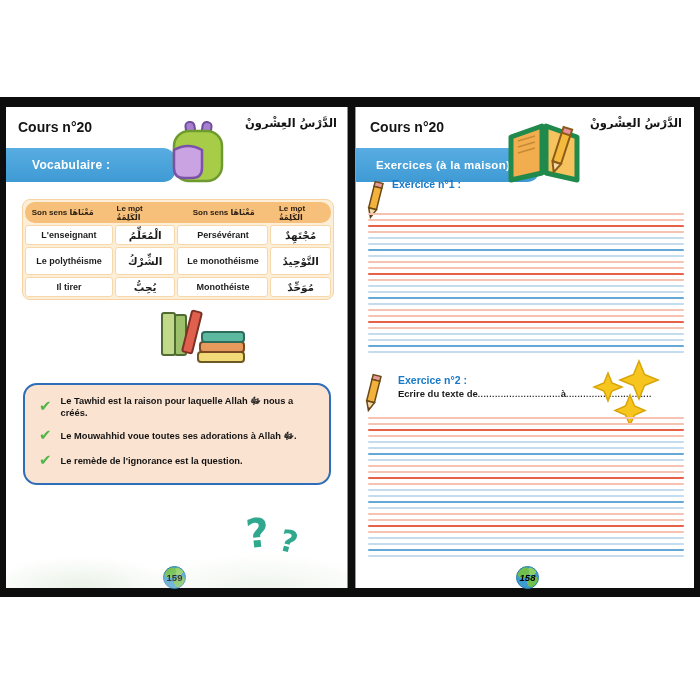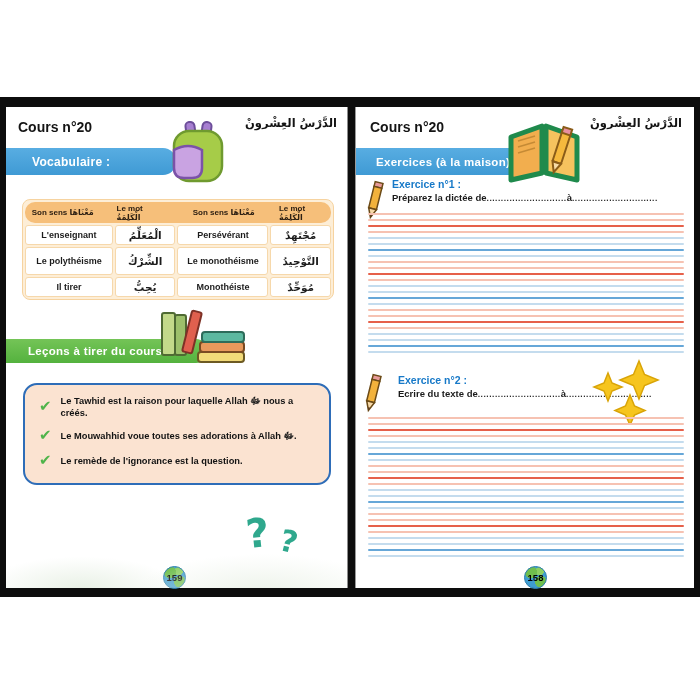--- a/index.html
+++ b/index.html
@@ -12,21 +12,21 @@
   .page-left::after { content:""; position:absolute; left:0; bottom:0; width:100%; height:90px;
     background:
       radial-gradient(140px 45px at 22% 100%, #e9f1e6 0%, rgba(233,241,230,0) 70%),
       radial-gradient(180px 55px at 75% 105%, #edf3ea 0%, rgba(237,243,234,0) 70%);
     pointer-events:none; }
 
   .course-label { position:absolute; font-size:14px; font-weight:800; color:#141414; }
   .arabic-title { position:absolute; font-size:11.5px; font-weight:700; color:#141414;
                   font-family:"DejaVu Sans", sans-serif; direction:rtl; }
 
-  .banner { position:absolute; left:0; height:27px; border-radius:0 13px 13px 0;
+  .banner { position:absolute; left:0; height:34px; border-radius:0 13px 13px 0;
             background:linear-gradient(#5db1e4,#3f9ad4); color:#ffffff; font-weight:800;
             display:flex; align-items:center; letter-spacing:.3px; }
   .banner-blue  { background:linear-gradient(#58ade2,#3f9ad4); }
   .banner-green { background:linear-gradient(#74c457,#54b23e); }
 
   
   .vocab-table { position:absolute; left:16px; top:92px; width:312px;
                  background:#fdeed7; border:1px solid #f6d3a0; border-radius:8px; padding:2px; }
   .vt-head { display:grid; grid-template-columns:1.45fr 1fr 1.5fr 1fr; gap:16px;
              background:#f6bf7a; border-radius:10px; }
@@ -118,23 +118,20 @@
         <div class="vt-cell" style="min-height:28px;">Le monothéisme</div>
         <div class="vt-cell ar" style="min-height:28px;">التَّوْحِيدُ</div>
 
         <div class="vt-cell">Il tirer</div>
         <div class="vt-cell ar">يُحِبُّ</div>
         <div class="vt-cell">Monothéiste</div>
         <div class="vt-cell ar">مُوَحِّدٌ</div>
       </div>
     </div>
 
-    <div class="banner banner-green" style="top:232px; width:202px; height:24px; padding-left:22px; font-size:11.5px;">
-      <span>Leçons à tirer du cours</span>
-    </div>
 
     <svg class="icon-abs" style="left:148px; top:201px;" width="94" height="60" viewBox="0 0 94 60">
       <rect x="8" y="5" width="13" height="42" rx="2" fill="#c3d98a" stroke="#4f6a33" stroke-width="2"></rect>
       <rect x="21" y="7" width="11" height="40" rx="2" fill="#9dc06b" stroke="#4f6a33" stroke-width="2"></rect>
       <rect x="33" y="3" width="10" height="42" rx="2" fill="#e0604e" stroke="#7e3126" stroke-width="2" transform="rotate(14 38 24)"></rect>
       <rect x="44" y="44" width="46" height="10" rx="3" fill="#f2da79" stroke="#6d5a23" stroke-width="2"></rect>
       <rect x="46" y="34" width="44" height="10" rx="3" fill="#e8995c" stroke="#7a4a22" stroke-width="2"></rect>
       <rect x="48" y="24" width="42" height="10" rx="3" fill="#5cb9a0" stroke="#2d6c5a" stroke-width="2"></rect>
     </svg>
 
@@ -183,23 +180,20 @@
 
     <svg class="icon-abs" style="left:8px; top:72px;" width="22" height="40" viewBox="0 0 22 40">
       <g transform="rotate(14 11 20)">
         <rect x="7" y="3" width="8" height="5" fill="#e89a9a" stroke="#6b4a17" stroke-width="1.5"></rect>
         <rect x="7" y="8" width="8" height="22" fill="#f2b23c" stroke="#6b4a17" stroke-width="1.5"></rect>
         <polygon points="7,30 15,30 11,39" fill="#f7d9a8" stroke="#6b4a17" stroke-width="1.5"></polygon>
         <polygon points="9.8,36 12.2,36 11,39" fill="#5b3a1f"></polygon>
       </g>
     </svg>
     <div class="ex-title" style="left:36px; top:71px;text-align:center;">Exercice n°1 :</div>
-    <div class="ex-line" style="left:36px; top:85px;">
-      <span>Préparez la dictée de</span><span class="dots">............................</span><span>à</span><span class="dots">..............................</span>
-    </div>
 
     <div class="lines-block" style="top:106px;">
         <div class="wline red light"></div>
         <div class="wline red light"></div>
         <div class="wline red dark"></div>
         <div class="wline red light"></div>
         <div class="wline blue light"></div>
         <div class="wline blue light"></div>
         <div class="wline blue dark"></div>
         <div class="wline blue light"></div>
@@ -260,15 +254,15 @@
         <div class="wline red light"></div>
         <div class="wline red light"></div>
         <div class="wline red dark"></div>
         <div class="wline red light"></div>
         <div class="wline blue light"></div>
         <div class="wline blue light"></div>
         <div class="wline blue dark"></div>
         <div class="wline blue light"></div>
       </div>
 
-    <div class="page-badge" style="left:168px;">158</div>
+    <div class="page-badge" style="left:160px;font-style:italic;">158</div>
   </div>
 </div>
 
 </body></html>

